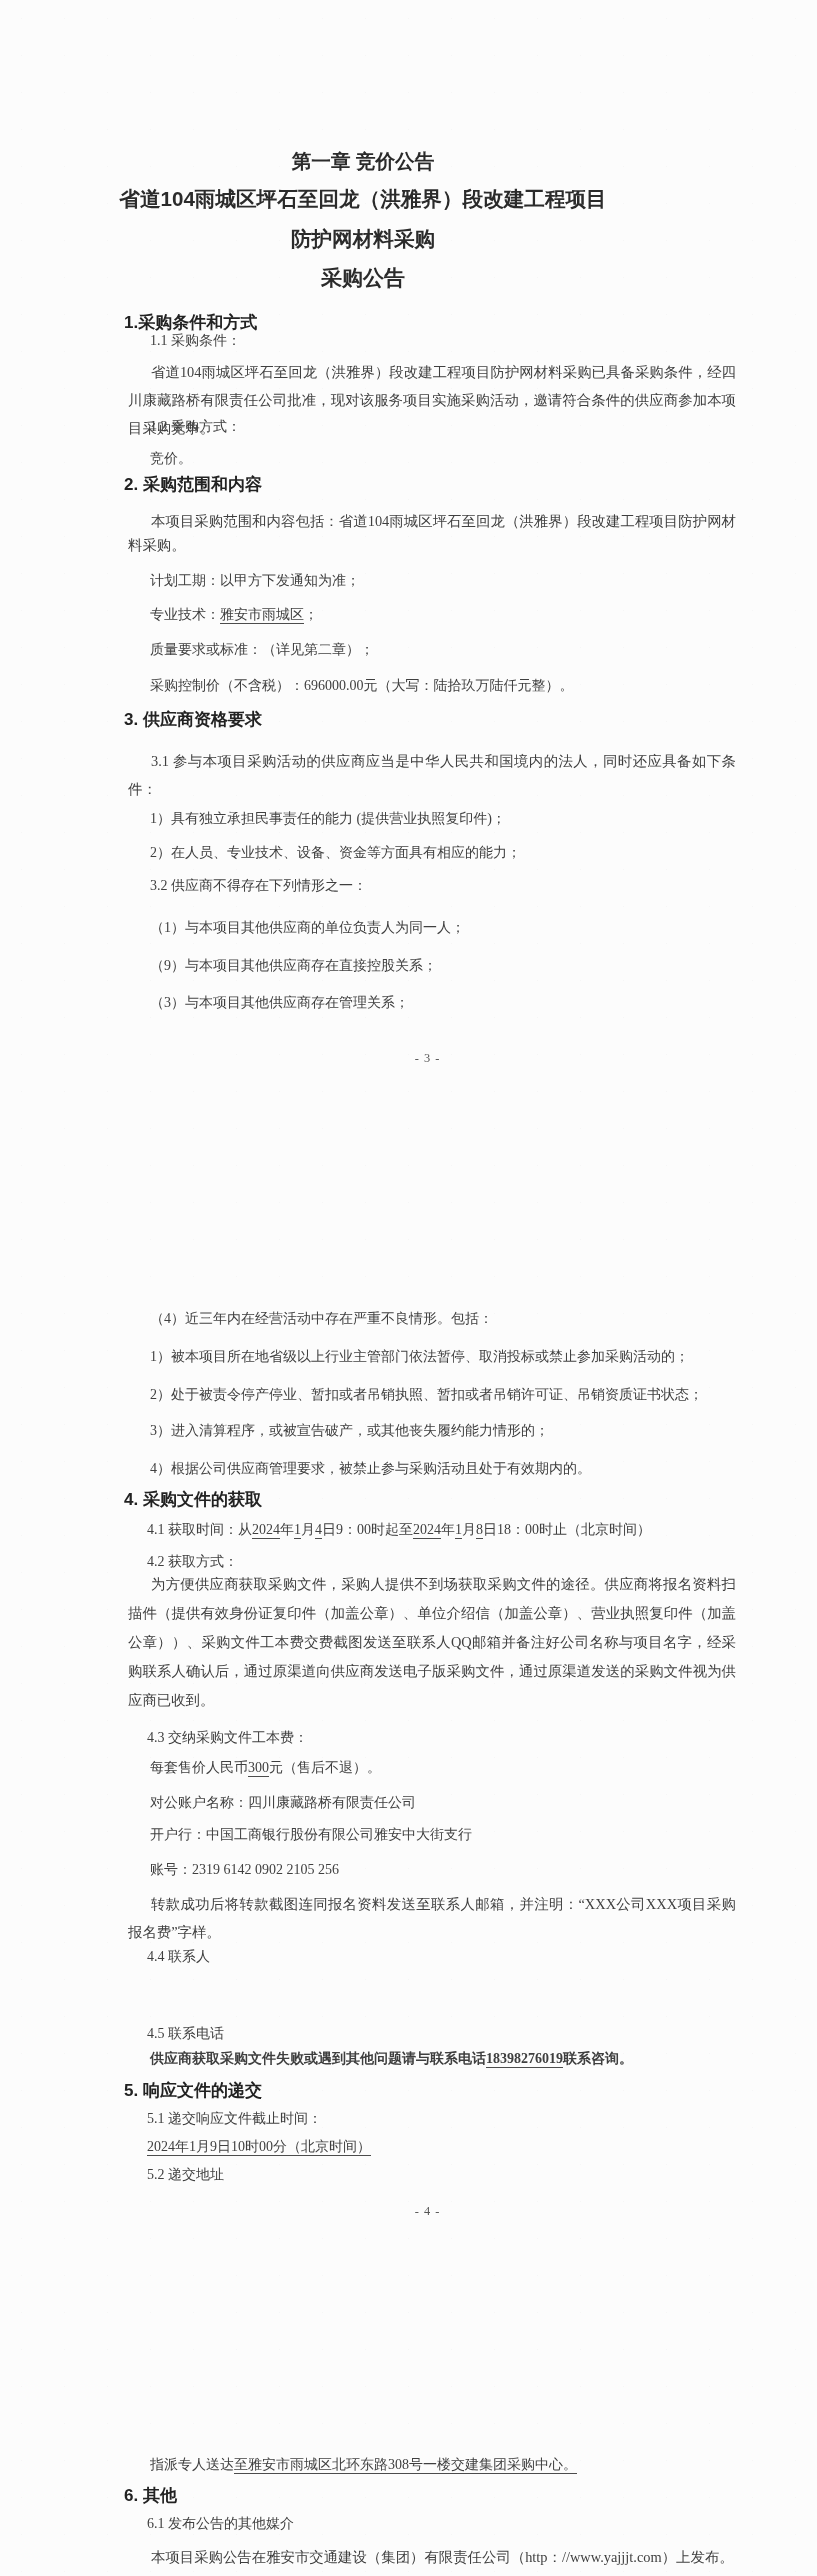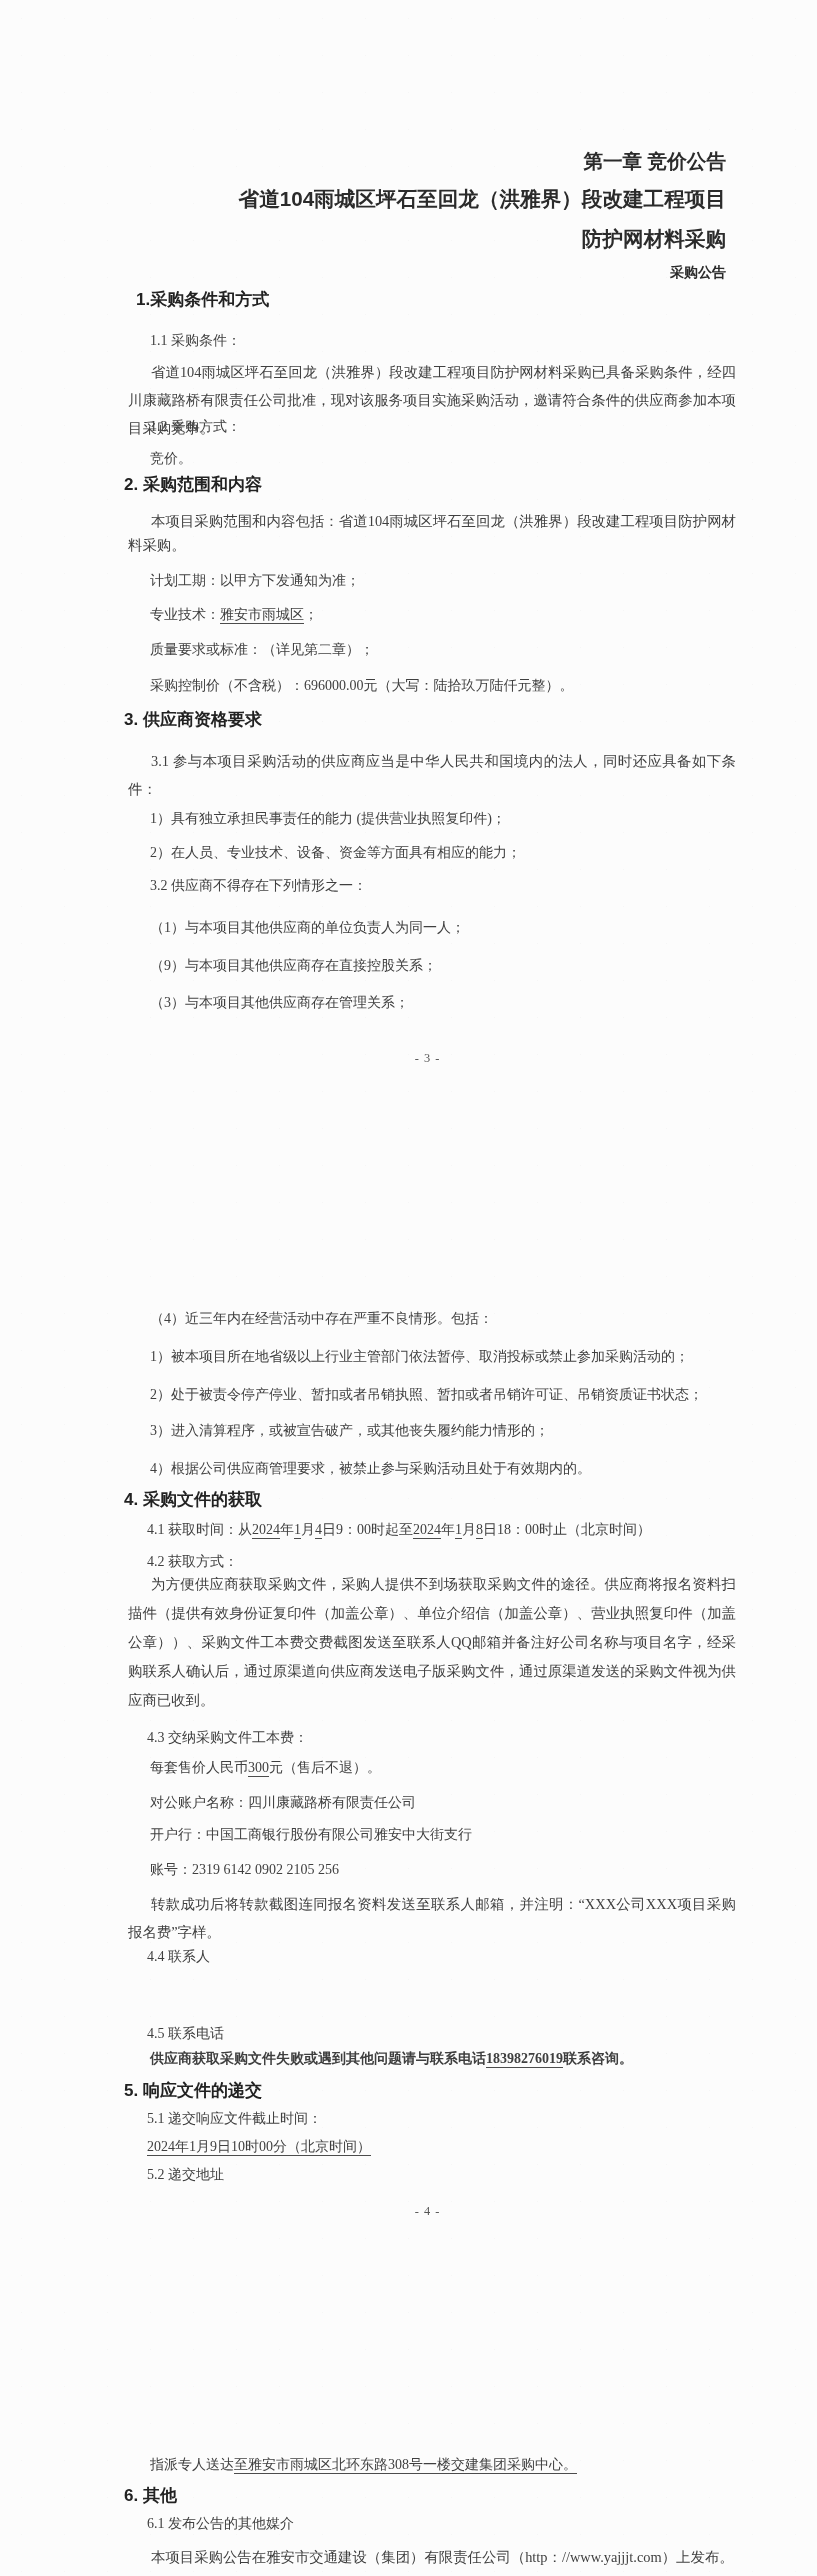--- a/index.html
+++ b/index.html
@@ -8,42 +8,42 @@
     background:#fcfcfc;overflow:hidden;
     font-family:"Liberation Serif","DejaVu Serif",serif;color:#3f3f3f;
   }
   .canvas::before{
     content:"";position:absolute;inset:0;pointer-events:none;
     background-image:
       radial-gradient(rgba(0,0,0,0.025) 0.6px, transparent 0.7px),
       radial-gradient(rgba(0,0,0,0.016) 0.5px, transparent 0.6px);
     background-size:43px 37px,24px 30px;
   }
-  .ttl{position:absolute;left:0;width:726px;text-align:right;white-space:nowrap;
+  .ttl{position:absolute;left:0;width:726px;text-align:center;white-space:nowrap;
        font-family:"Liberation Sans","DejaVu Sans",sans-serif;font-weight:700;color:#2b2b2b;}
   .h{position:absolute;left:124px;white-space:nowrap;font-size:17px;
      font-family:"Liberation Sans","DejaVu Sans",sans-serif;font-weight:700;color:#222;}
   .ln{position:absolute;left:150px;white-space:nowrap;font-size:14px;}
   .para{position:absolute;left:128px;width:608px;font-size:14.4px;line-height:28px;
         text-indent:23px;text-align:justify;word-break:break-all;}
   .ftr{position:absolute;left:0;width:855px;text-align:center;font-size:12.4px;
        color:#565656;letter-spacing:1px;white-space:nowrap;}
   .u{border-bottom:1px solid #4c4c4c;padding-bottom:0.5px;}
 </style>
 </head>
 <body>
 
 <div class="canvas">
 
   <div class="ttl" style="top:148px;font-size:19.6px;">第一章 竞价公告</div>
   <div class="ttl" style="top:185px;font-size:20.6px;">省道104雨城区坪石至回龙（洪雅界）段改建工程项目</div>
   <div class="ttl" style="top:225px;font-size:20.6px;">防护网材料采购</div>
-  <div class="ttl" style="top:264px;font-size:14px;">采购公告</div>
+  <div class="ttl" style="top:264px;font-size:21px;">采购公告</div>
 
-  <div class="h" style="top:288px;margin-left:12px;">1.采购条件和方式</div>
+  <div class="h" style="top:311px;">1.采购条件和方式</div>
   <div class="ln" style="top:332px;">1.1 采购条件：</div>
   <div class="para" style="top:358px;line-height:28px;">省道104雨城区坪石至回龙（洪雅界）段改建工程项目防护网材料采购已具备采购条件，经四川康藏路桥有限责任公司批准，现对该服务项目实施采购活动，邀请符合条件的供应商参加本项目采购竞争。</div>
   <div class="ln" style="top:418px;">1.2 采购方式：</div>
   <div class="ln" style="top:450px;">竞价。</div>
 
   <div class="h" style="top:473px;">2. 采购范围和内容</div>
   <div class="para" style="top:509px;line-height:24px;">本项目采购范围和内容包括：省道104雨城区坪石至回龙（洪雅界）段改建工程项目防护网材料采购。</div>
   <div class="ln" style="top:572px;">计划工期：以甲方下发通知为准；</div>
   <div class="ln" style="top:606px;"><span>专业技术：</span><span class="u">雅安市雨城区</span><span>；</span></div>
   <div class="ln" style="top:641px;">质量要求或标准：（详见第二章）；</div>

